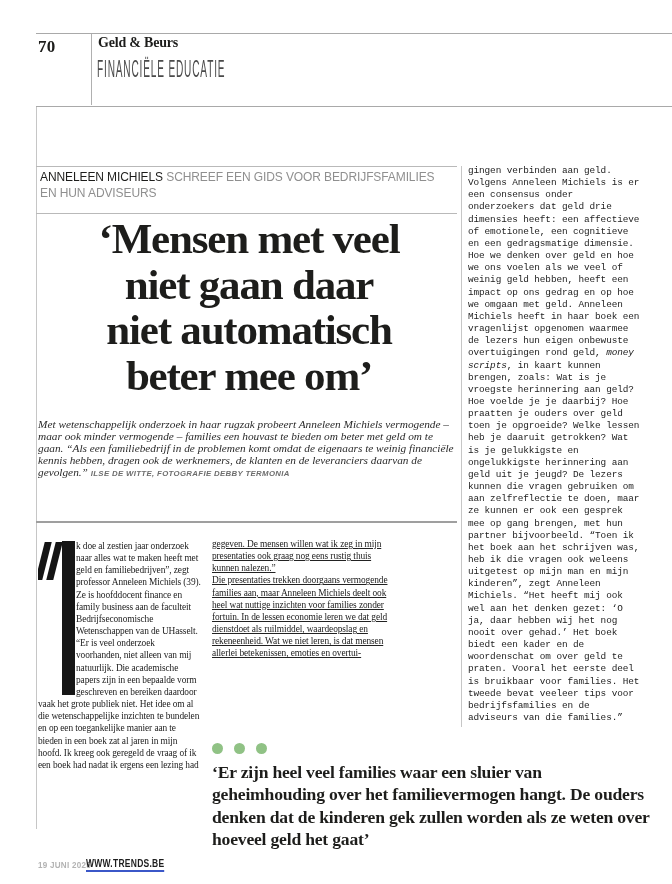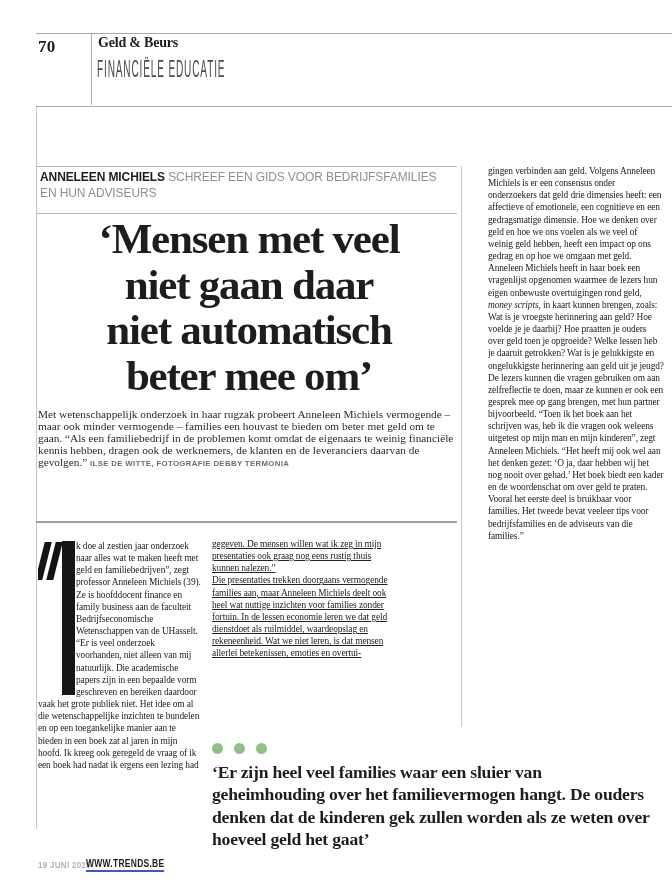--- a/index.html
+++ b/index.html
@@ -12,39 +12,39 @@
   
   .pagenum{left:38px;top:37px;font-size:17px;letter-spacing:0.3px;font-weight:bold;}
   .section-title{left:98px;top:35px;font-size:14px;font-weight:700;letter-spacing:-0.2px;}
   .rubric{left:97px;top:55px;font-family:"Liberation Sans",sans-serif;font-size:24px;
           font-weight:400;color:#4a4a4a;letter-spacing:2px;transform:scaleX(0.42);
           transform-origin:0 0;white-space:nowrap;}
 
   
   .kicker{left:40px;top:170px;width:408px;font-family:"Liberation Sans",sans-serif;
           font-size:12px;line-height:15.5px;letter-spacing:-0.1px;}
-  .kicker .k-name{font-weight:700;color:#1d1d1b;}
+  .kicker .k-name{font-weight:400;color:#1d1d1b;}
   .kicker .k-rest{font-weight:400;color:#8f8f8f;}
 
   
   .headline{left:37px;top:216px;width:424px;font-weight:700;font-size:43px;
             line-height:45.5px;letter-spacing:-1.2px;color:#1d1d1b;}
 
   
-  .intro{left:38px;top:408px;width:421px;font-size:11.3px;line-height:12.1px;
-         color:#2a2a2a;}
+  .intro{left:38px;top:418px;width:421px;font-size:11.3px;line-height:12.1px;
+         color:#2a2a2a;font-style:italic;}
   .byline{font-family:"Liberation Sans",sans-serif;font-weight:700;font-size:7.8px;
           color:#6d6d6d;letter-spacing:0.35px;}
 
   
   .bodytext{font-size:9.4px;line-height:12.15px;color:#222;letter-spacing:-0.1px;}
   .bodytext p{margin:0;}
   .col1{left:38px;top:540px;width:164px;height:294px;overflow:hidden;}
   .col2{left:212px;top:538px;width:177px;height:189px;overflow:hidden;text-decoration:underline;}
-  .col3{left:488px;top:165px;width:176px;height:562px;overflow:hidden;}
+  .col3{left:468px;top:165px;width:176px;height:562px;overflow:hidden;font-family:Liberation Mono, monospace;}
   .col3 em{font-style:italic;}
 
   
   .q-float{float:left;width:38px;height:158px;position:relative;}
   .qmark{position:absolute;left:0;top:2px;width:22px;height:38px;}
   .qmark span{position:absolute;top:0;width:7px;height:38px;background:#141414;
               transform:skewX(-14deg);}
   .qmark .b1{left:2px;} .qmark .b2{left:13px;}
   .ibar{position:absolute;left:24px;top:1px;width:13px;height:154px;background:#161616;}
 

